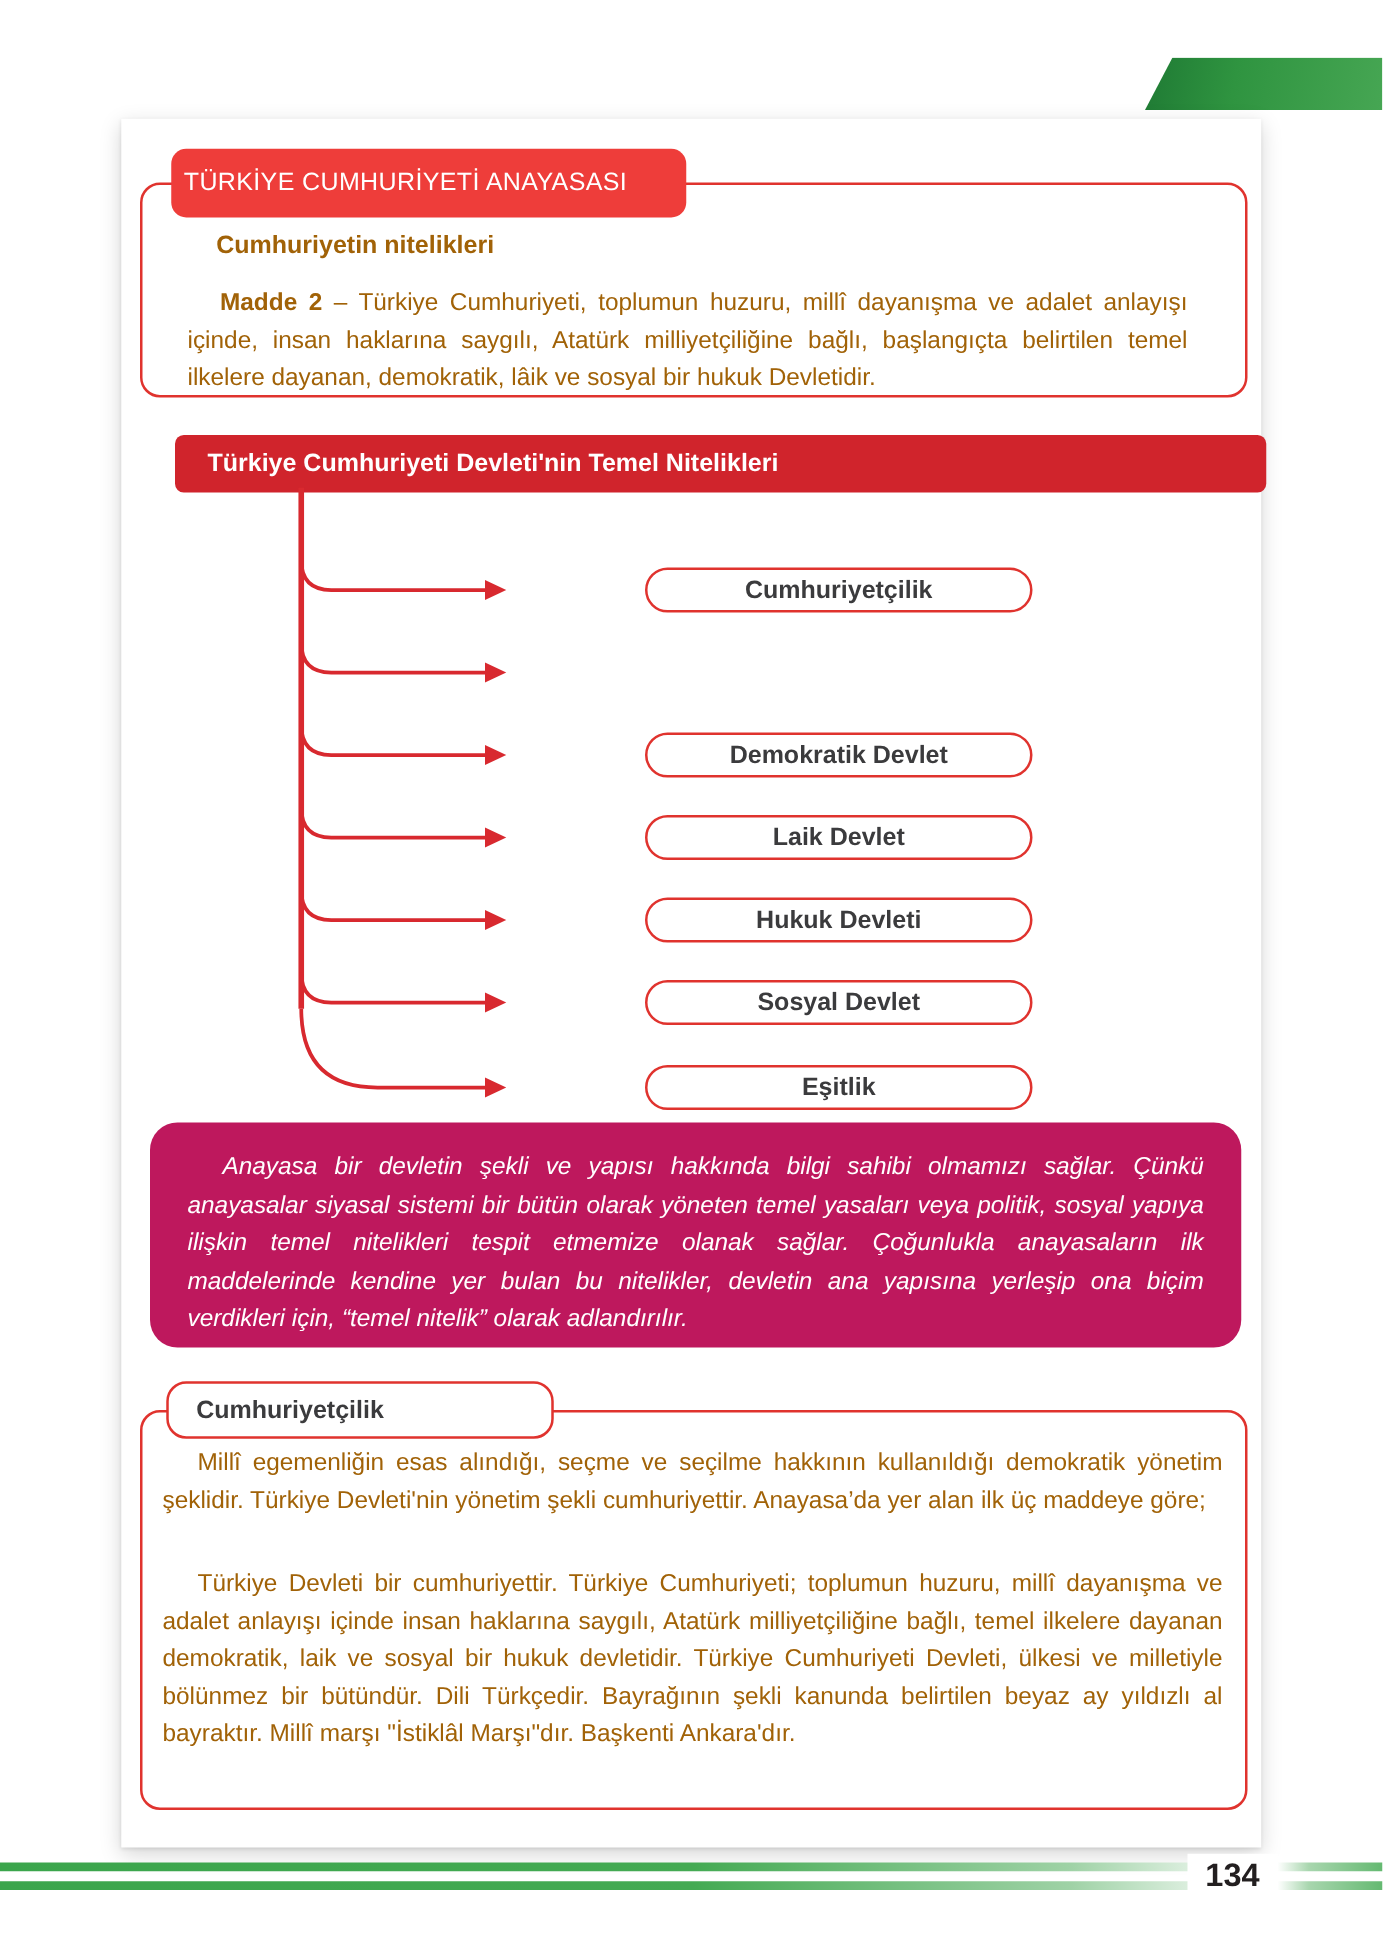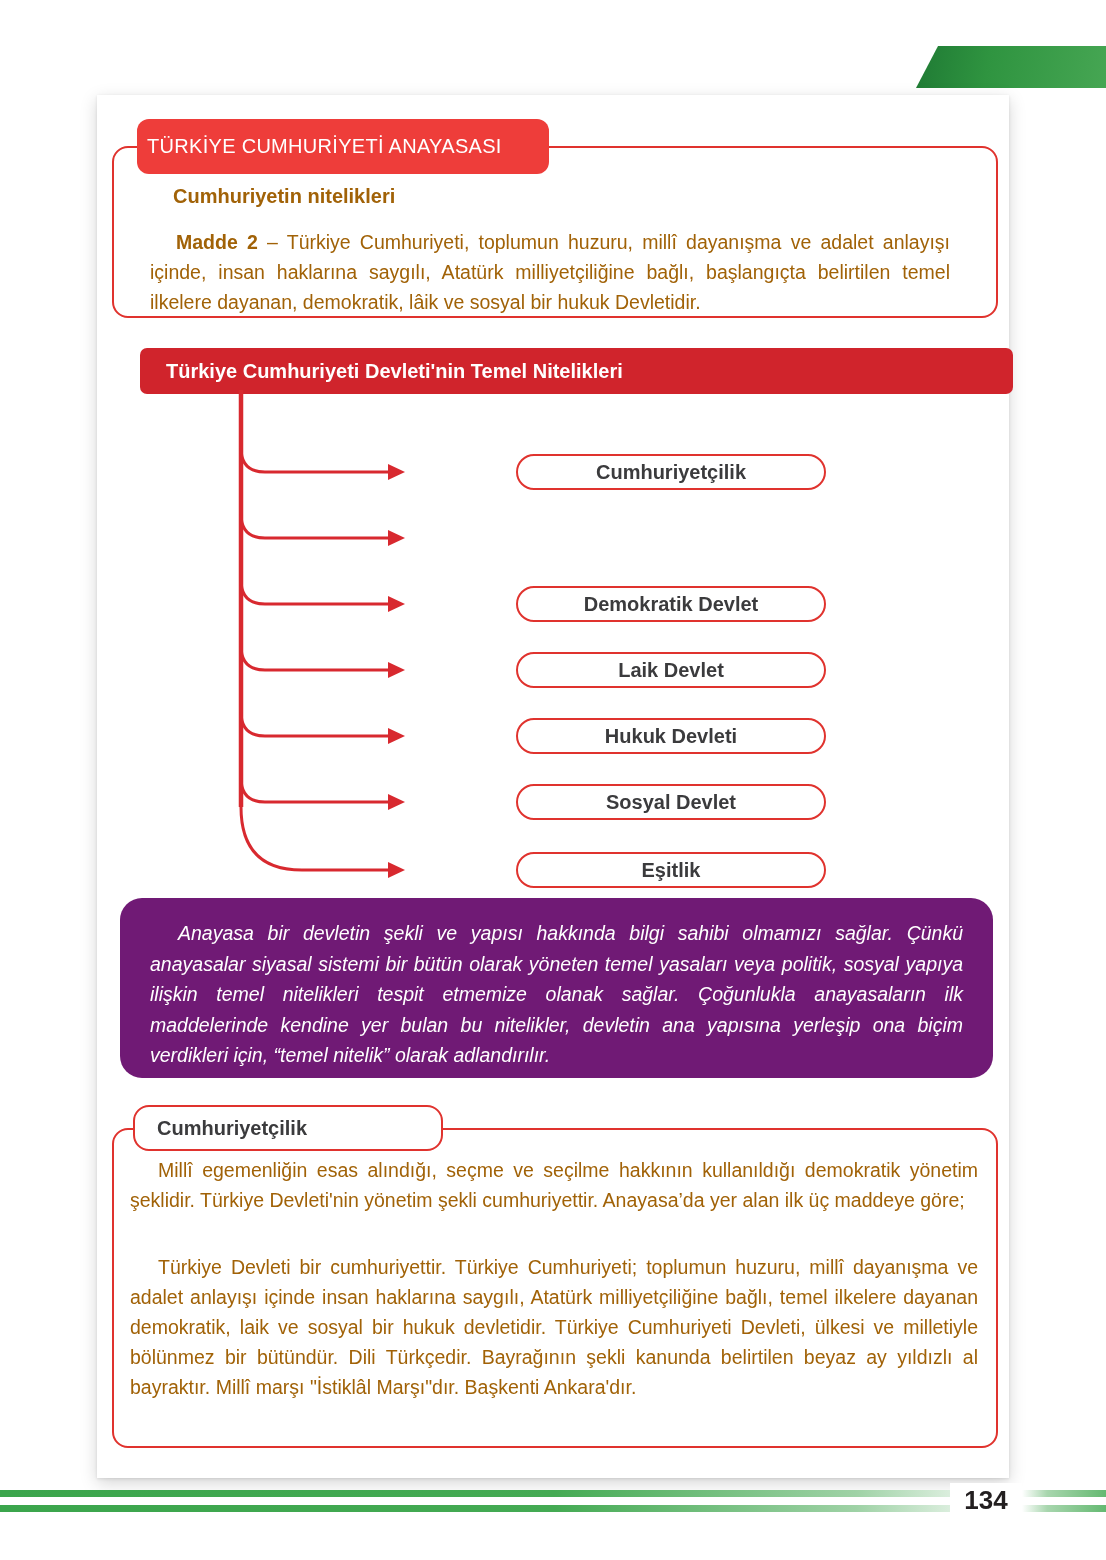--- a/index.html
+++ b/index.html
@@ -173,21 +173,21 @@
     white-space: nowrap;
   }
 
   
   #teal-note {
     position: absolute;
     left: 120px;
     top: 898px;
     width: 873px;
     height: 180px;
-    background: #701a75;
+    background: #be185d;
     border-radius: 22px;
     box-sizing: border-box;
     padding: 20px 30px 0 30px;
   }
   #teal-note-text {
     color: #ffffff;
     font-style: italic;
     font-size: 19.5px;
     line-height: 30.5px;
     text-align: justify;

